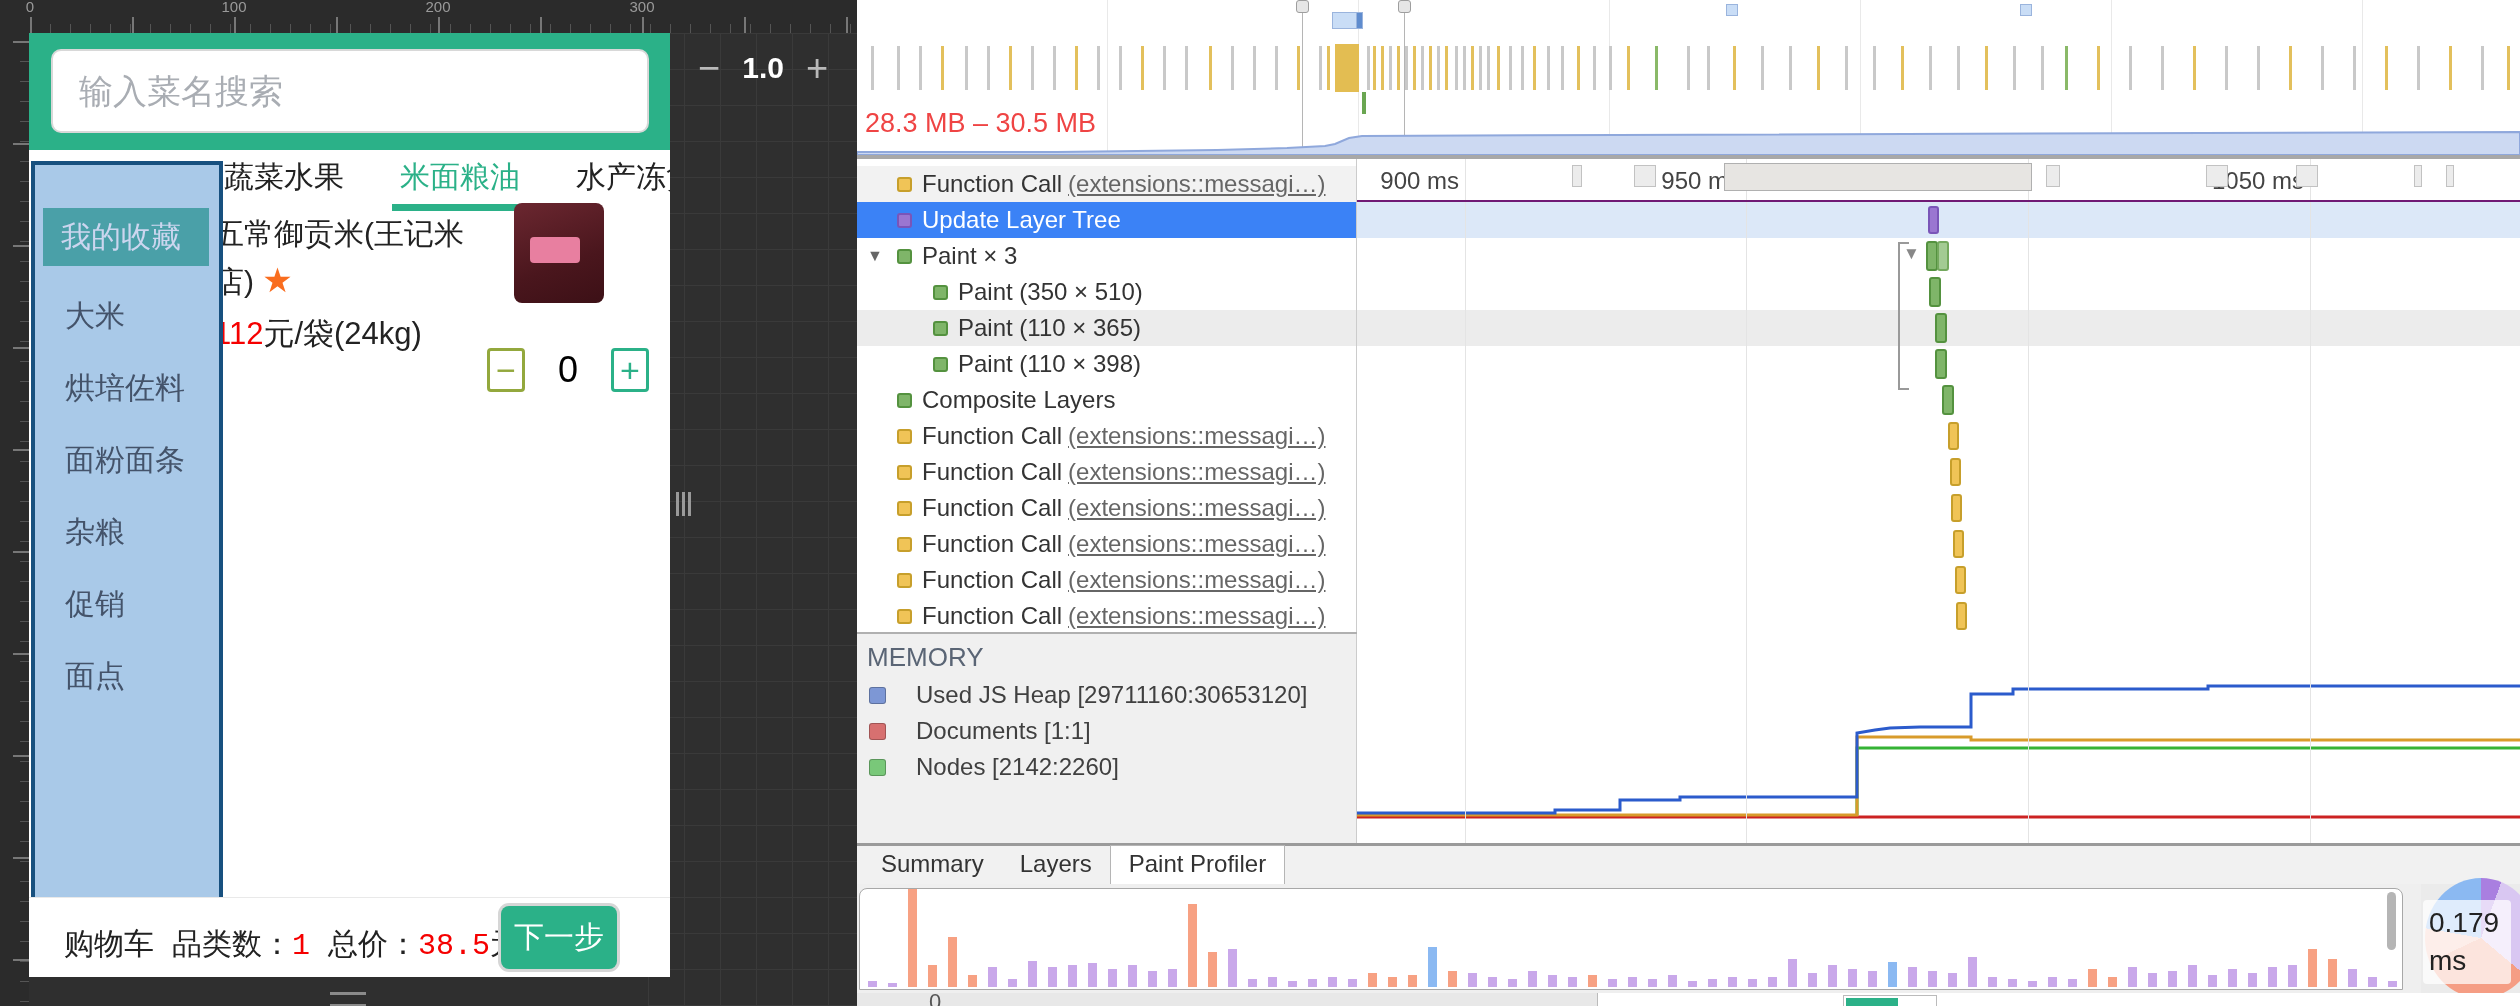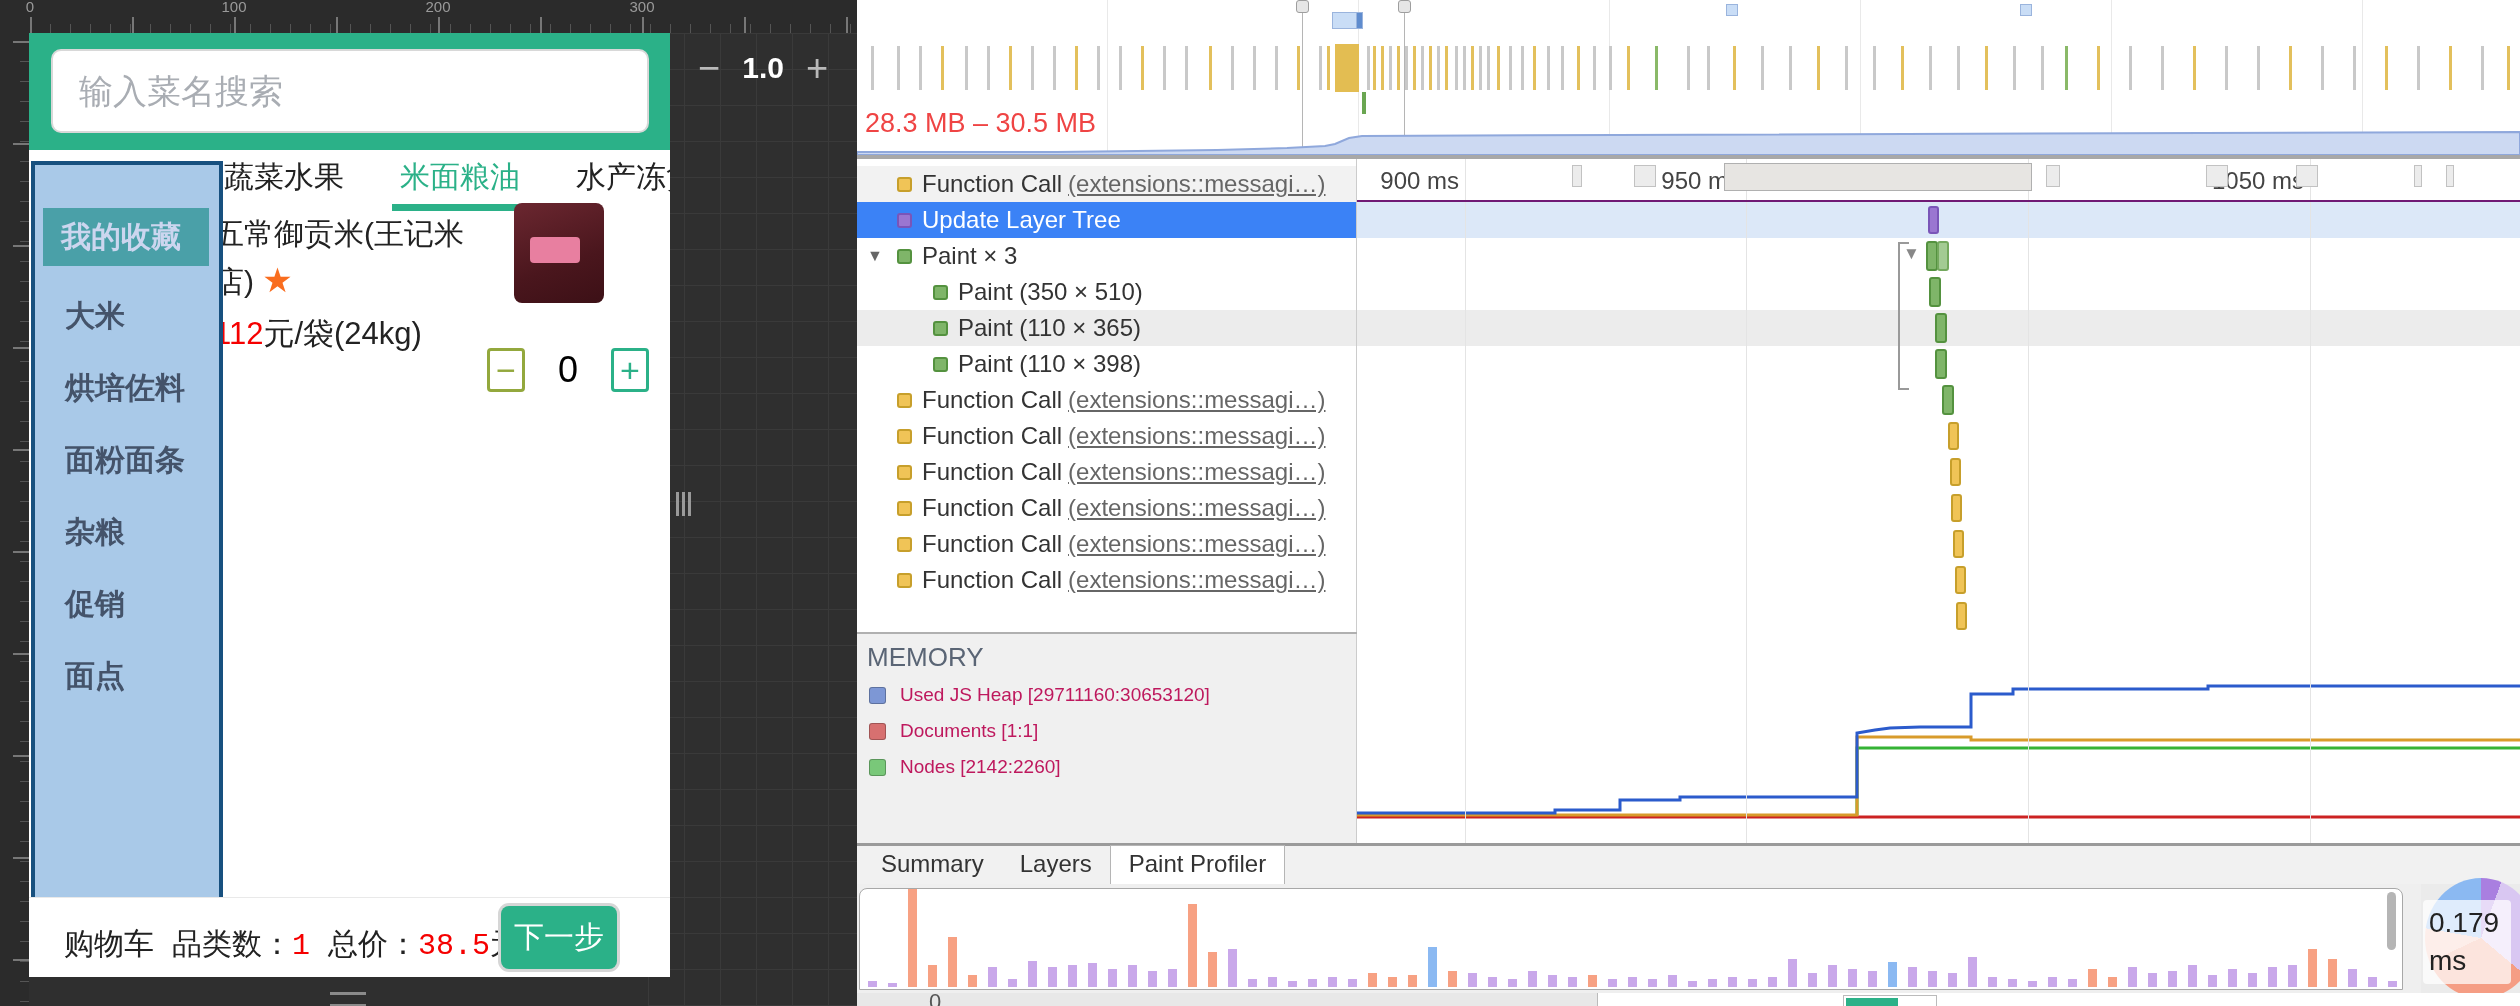--- a/index.html
+++ b/index.html
@@ -32,21 +32,21 @@
     border-radius:10px;box-sizing:border-box;font-size:34px;padding:0 26px;color:#222;outline:none;
     font-family:"Liberation Sans","DejaVu Sans",sans-serif;}
   #search::placeholder{color:#a9adb3;}
   #app-tabs{position:absolute;left:0;top:117px;width:641px;height:55px;display:flex;align-items:center;padding-left:19px;gap:56px;white-space:nowrap;}
   .app-tab{font-size:30px;color:#222;position:relative;flex:none;}
   .app-tab.active{color:#2bb188;}
   .app-tab.active::after{content:"";position:absolute;left:-8px;right:-8px;bottom:-13px;height:7px;background:#2bb188;}
   #app-content{position:absolute;left:0;top:172px;width:641px;height:692px;}
   #sidebar-overlay{position:absolute;left:2px;top:-44px;width:192px;height:747px;box-sizing:border-box;
     background:#a9c9e8;border:4px solid #17507f;}
-  #sidebar-list{position:absolute;left:0;top:43px;right:0;font-weight:bold;}
+  #sidebar-list{position:absolute;left:0;top:43px;right:0;}
   .side-item{height:72px;display:flex;align-items:center;padding-left:30px;font-size:30px;color:#44536a;}
   .side-item.selected{height:58px;margin:0 10px 14px 8px;padding-left:18px;background:#4aa0a8;color:#ccd6ef;}
   #product-title{position:absolute;left:185px;top:6px;width:268px;font-size:30px;line-height:46px;color:#222;}
   #product-star{color:#f96d1f;font-size:34px;}
   #product-image{position:absolute;left:485px;top:-2px;width:90px;height:100px;border-radius:8px;
     background:linear-gradient(160deg,#6b2730 0%,#4a161d 60%,#3c1016 100%);}
   #product-image i{position:absolute;left:16px;top:34px;width:50px;height:26px;background:#e87fa0;border-radius:4px;}
   #price-line{position:absolute;left:185px;top:108px;font-size:31px;color:#222;}
   #price-line .val{color:#f50000;}
   #stepper{position:absolute;left:458px;top:143px;width:162px;height:44px;}
@@ -83,21 +83,21 @@
   .ev-row.indent{padding-left:76px;}
   .ev-icon{width:15px;height:15px;border-radius:3px;box-sizing:border-box;margin-right:10px;flex:none;}
   .ic-scripting{background:#f0c457;border:2px solid #c79f2b;}
   .ic-painting{background:#7fb569;border:2px solid #54923f;}
   .ic-rendering{background:#9a76d1;border:2px solid #7a55b8;}
   .ev-twisty{position:absolute;left:10px;top:9px;font-size:16px;color:#666;}
   .ev-link{color:#666;text-decoration:underline;margin-left:6px;}
   
   #mem-pane{position:absolute;left:0;top:634px;width:500px;height:209px;background:#f0f0f0;border-right:1px solid #ccc;box-sizing:border-box;overflow:hidden;}
   #mem-title{margin:8px 0 4px 10px;font-size:26px;color:#5a6575;}
-  .leg-row{height:36px;display:flex;align-items:center;padding-left:12px;font-size:19px;color:#be185d;white-space:nowrap;}
+  .leg-row{height:36px;display:flex;align-items:center;padding-left:12px;font-size:24px;color:#404040;white-space:nowrap;gap:16px;}
   .leg-swatch{width:17px;height:17px;border-radius:3px;margin-right:14px;flex:none;border:1px solid rgba(0,0,0,.25);box-sizing:border-box;}
   #divider-mid{position:absolute;left:0;top:632px;width:1663px;height:2px;background:#b0b0b0;}
   
   #timeline{position:absolute;left:500px;top:159px;width:1163px;height:684px;background:#fff;overflow:hidden;}
   .tl-grid{position:absolute;top:0;width:1px;height:684px;background:#e4e4e4;}
   #tl-ruler{position:absolute;left:0;top:0;width:1163px;height:41px;border-bottom:2px solid #701a75;}
   .tick-label{position:absolute;top:8px;font-size:24px;color:#444;transform:translateX(-100%);}
   .frame-rect{position:absolute;top:6px;height:22px;background:#ececec;border:1px solid #c2c2c2;box-sizing:border-box;}
   .frame-rect.tall{top:4px;height:28px;background:#e7e5e2;border-color:#b0b0b0;}
   #band-selected{position:absolute;left:0;top:43px;width:1163px;height:36px;background:#dce8f8;}
@@ -325,20 +325,24 @@
         </div>
         <div class="ev-row hover indent">
           <span class="ev-icon ic-painting"></span>
           <span>Paint (110 × 365)</span>
         </div>
         <div class="ev-row indent">
           <span class="ev-icon ic-painting"></span>
           <span>Paint (110 × 398)</span>
         </div>
         <div class="ev-row">
+          <span class="ev-icon ic-painting"></span>
+          <span>Composite Layers</span>
+        </div>
+        <div class="ev-row">
           <span class="ev-icon ic-scripting"></span>
           <span>Function Call</span>
           <span class="ev-link">(extensions::messagi…)</span>
         </div>
         <div class="ev-row">
           <span class="ev-icon ic-scripting"></span>
           <span>Function Call</span>
           <span class="ev-link">(extensions::messagi…)</span>
         </div>
         <div class="ev-row">

